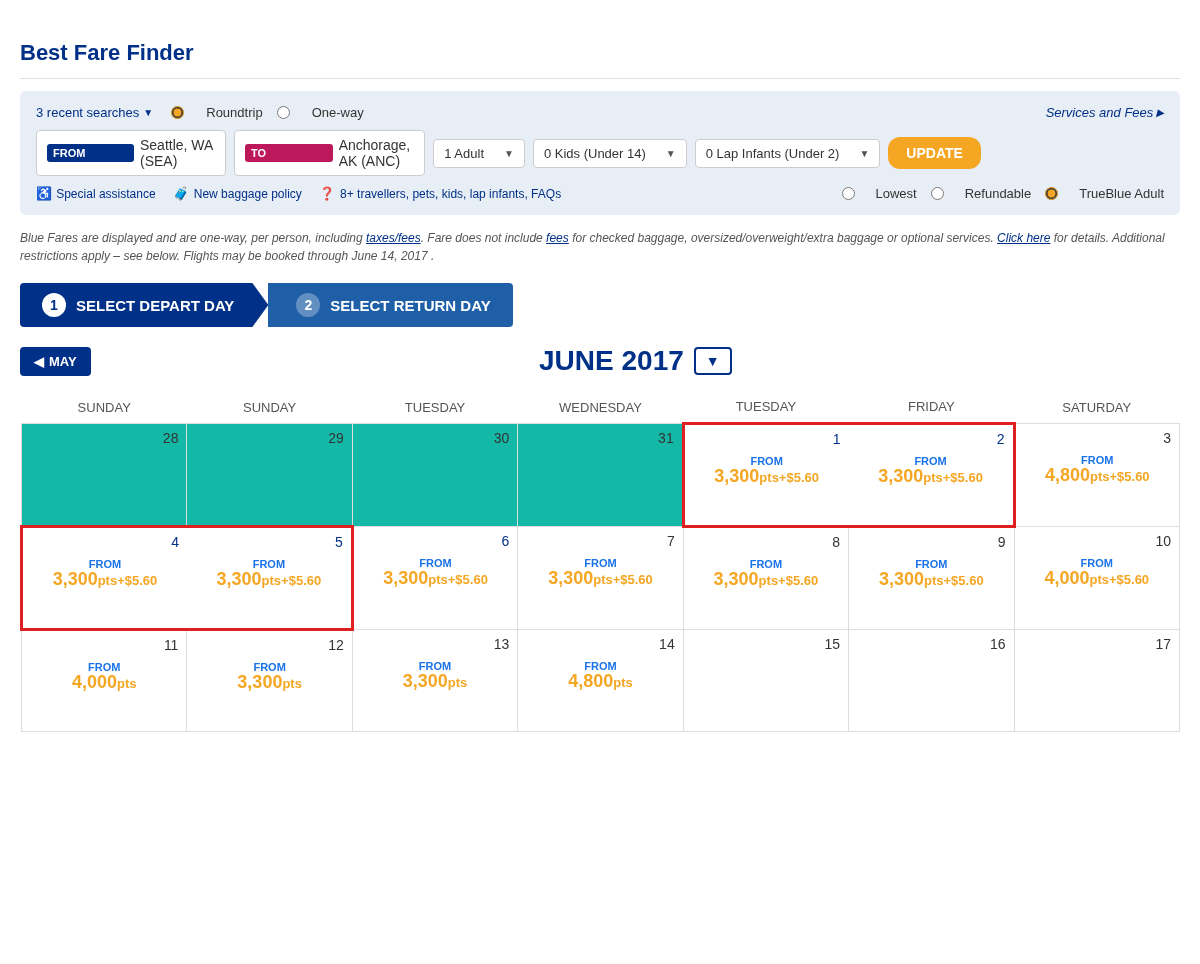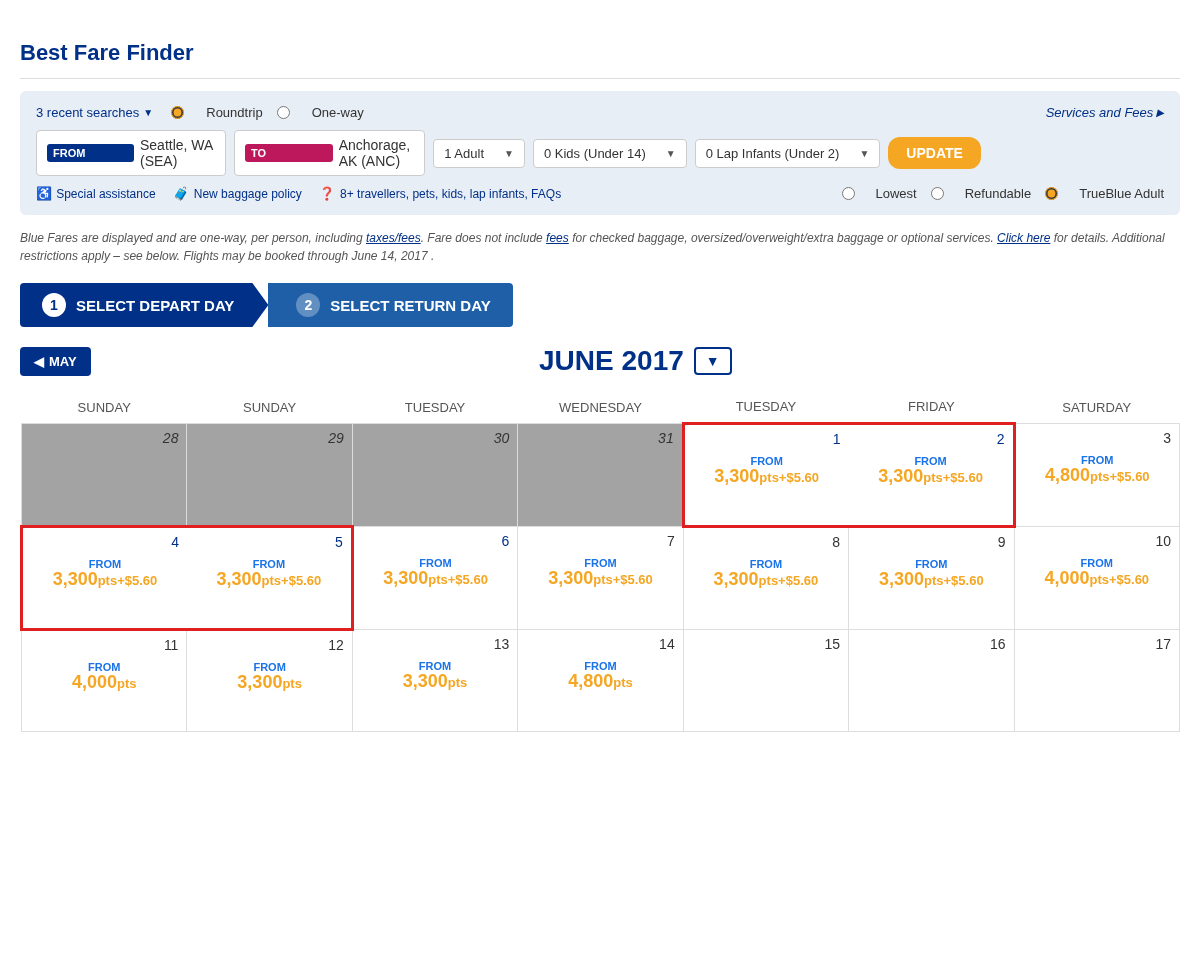--- a/index.html
+++ b/index.html
@@ -65,21 +65,21 @@
     .calendar th { text-align: center; font-weight: normal; font-size: 13px; color: #555; padding: 8px 4px; border-bottom: 1px solid #ddd; }
     .calendar td { border: 1px solid #ddd; vertical-align: top; width: 14.28%; min-height: 100px; padding: 0; }
     .cell-inner { padding: 6px 8px; min-height: 100px; position: relative; }
     .date-num { font-size: 14px; color: #333; text-align: right; display: block; margin-bottom: 4px; }
     .date-num.blue { color: #003087; }
     .fare-info { text-align: center; padding-top: 4px; }
     .fare-from { font-size: 11px; color: #1a73e8; font-weight: bold; display: block; }
     .fare-pts { font-size: 18px; font-weight: bold; color: #f5a623; line-height: 1.1; }
     .fare-pts .pts-unit { font-size: 13px; }
     .fare-cash { font-size: 13px; color: #f5a623; font-weight: bold; }
-    .cell-empty { background: #a3a3a3; font-style: italic; }
+    .cell-empty { background: #14b8a6; }
     
     .calendar-wrapper { position: relative; }
   </style>
 </head>
 <body>
 
 <div class="page-wrapper">
   <h1 class="page-title">Best Fare Finder</h1>
 
   <div class="search-bar-section">

